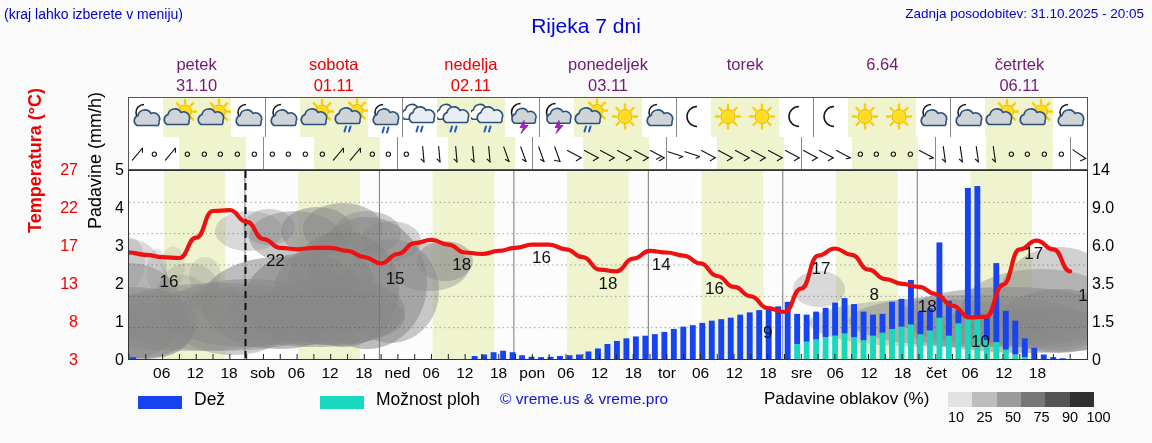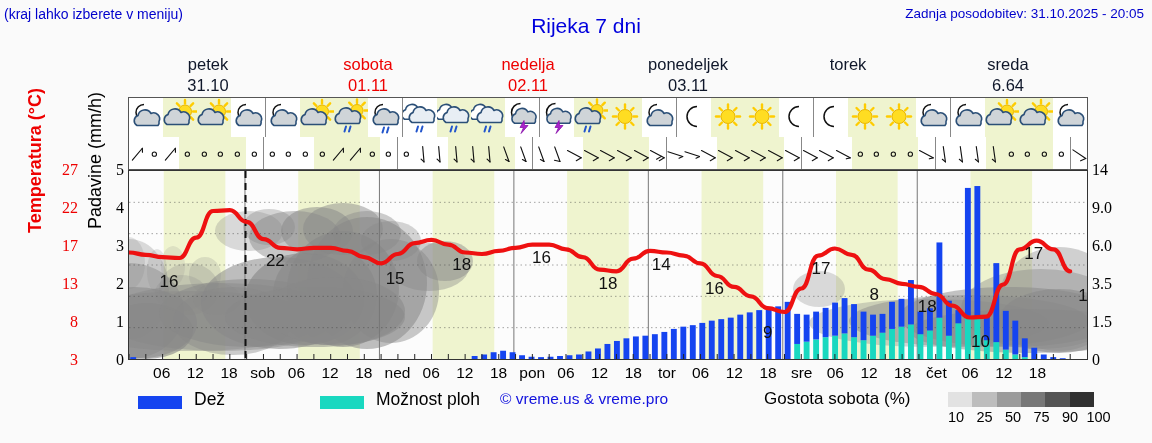--- a/index.html
+++ b/index.html
@@ -21,21 +21,21 @@
     left:0; top:14px; width:1152px; text-align:center;
     font-size:21px; color:#0000dd; font-weight:400;padding-left:20px;
   }
   #update-stamp {
     right:8px; top:6px; font-size:13.5px; color:#0000cc; white-space:nowrap;
   }
 
   
   #day-strip { left:128px; top:52px; width:960px; height:44px; display:flex; }
   .day-col {
-    flex:1 1 0; text-align:center; font-size:16.5px; color:#0f172a;
+    flex:1 1 0; text-align:center; font-size:16.5px; color:#701a75;
     line-height:21px; padding-top:2px;
   }
   .day-col.weekend { color:#ee0000; }
   .day-name { display:block; }
   .day-date { display:block; }
 
   
   #icon-row {
     left:128px; top:97px; width:960px; height:40px;
     border:1px solid #555; border-bottom:none; background:#fff;
@@ -63,21 +63,20 @@
     left:42px; top:150px; width:230px; text-align:center;
     transform:rotate(-90deg); transform-origin:center center;
     margin-left:-62px; font-size:18px; color:#000;
   }
 
   
   .tickcol { width:48px; }
   .tickcol div {
     position:absolute; width:48px; text-align:right; font-size:16px;
     transform:translateY(-50%);
-    font-family:Liberation Serif, serif;
   }
   #temp-ticks div { color:#ee0000; }
   #precip-ticks div { color:#000; }
   #cloud-ticks div { text-align:left; color:#000; }
 
   
   #plot {
     left:128px; top:170px; width:960px; height:190px;
     border:1px solid #333; background:#fcfcfc; overflow:hidden;
   }
@@ -124,22 +123,25 @@
       <span class="day-date">02.11</span>
     </div>
     <div class="day-col">
       <span class="day-name">ponedeljek</span>
       <span class="day-date">03.11</span>
     </div>
     <div class="day-col">
       <span class="day-name">torek</span>
     </div>
     <div class="day-col">
-      <span class="day-name">sreda</span>
       <span class="day-date">6.64</span>
+    </div>
+    <div class="day-col">
+      <span class="day-name">četrtek</span>
+      <span class="day-date">06.11</span>
     </div>
   </div>
 
 <div class="abs" id="icon-row">
     <div class="icell">
       <svg viewBox="0 0 34 38" preserveAspectRatio="xMidYMid meet">
         <path d="M 15 6 A 8 8 0 1 0 15 22 A 6.56 6.56 0 1 1 15 6 Z" fill="#ffffff" stroke="#111" stroke-width="1.5"></path>
         <g transform="translate(19,22) scale(1)">
      <path d="M -11 5 A 5.5 5.5 0 0 1 -10 -5 A 7 7 0 0 1 3 -7 A 6 6 0 0 1 11 1 A 4.5 4.5 0 0 1 10 5 Z" fill="#cfd4d8" stroke="#2b4f77" stroke-width="1.6" stroke-linejoin="round"></path>
    </g>
@@ -1136,21 +1138,21 @@
     <span class="tlabel" style="left: 875.789px;">12</span>
     <span class="tlabel" style="left: 909.474px;">18</span>
   </div>
 
 <div class="abs" id="legend">
   <span class="lg-swatch" id="sw-rain" style="left: 20px; background: rgb(21, 68, 240);"></span>
   <span class="lg-text" style="left:76px;">Dež</span>
   <span class="lg-swatch" id="sw-shower" style="left: 202px; background: rgb(25, 216, 192);"></span>
   <span class="lg-text" style="left:258px;">Možnost ploh</span>
   <a id="copyright" href="#" style="text-decoration:none;">© vreme.us &amp; vreme.pro</a>
-  <span id="cloud-legend-label">Gostota sobota (%)</span>
+  <span id="cloud-legend-label">Padavine oblakov (%)</span>
   <span id="cloud-ramp">
       <span style="background: rgb(226, 226, 226);"></span>
       <span style="background: rgb(189, 189, 189);"></span>
       <span style="background: rgb(155, 155, 155);"></span>
       <span style="background: rgb(119, 119, 119);"></span>
       <span style="background: rgb(84, 84, 84);"></span>
       <span style="background: rgb(48, 48, 48);"></span>
     </span>
   <span id="cloud-ramp-ticks">
       <span style="left: 18px;">10</span>

